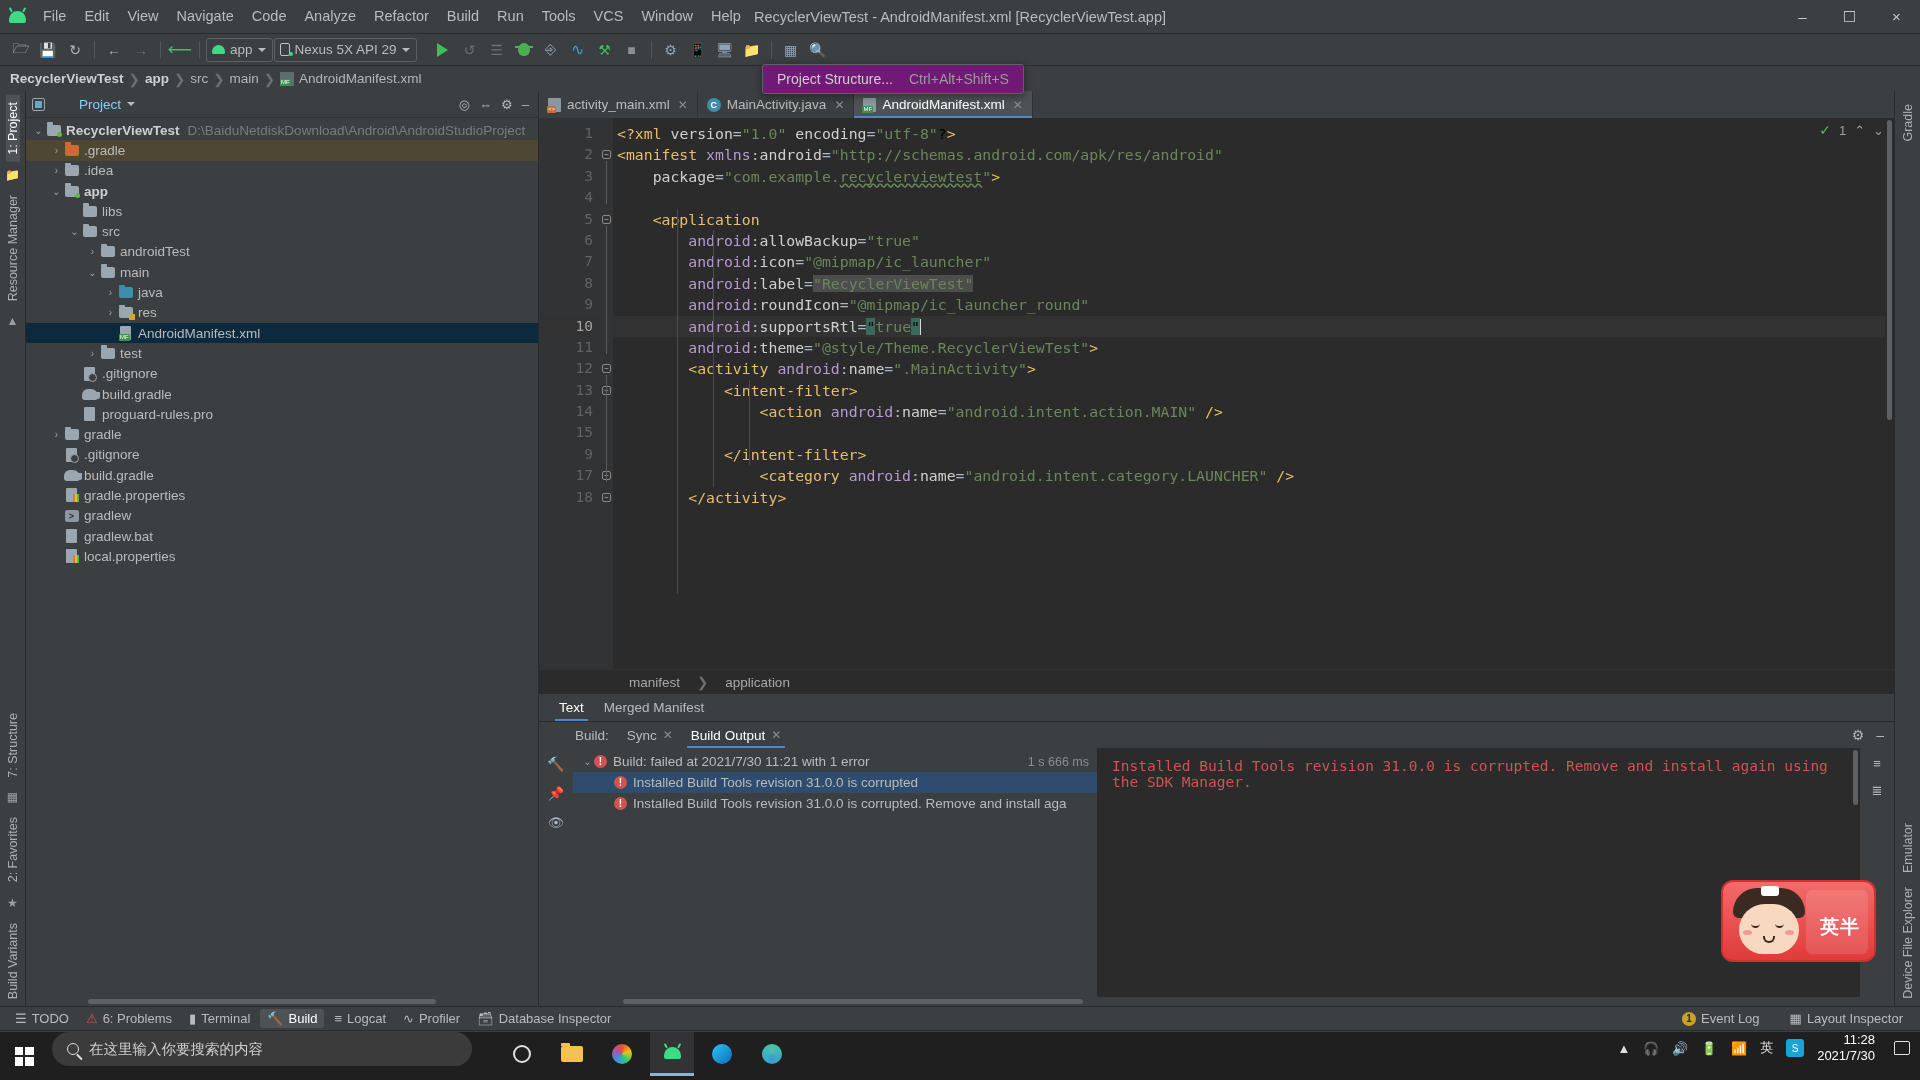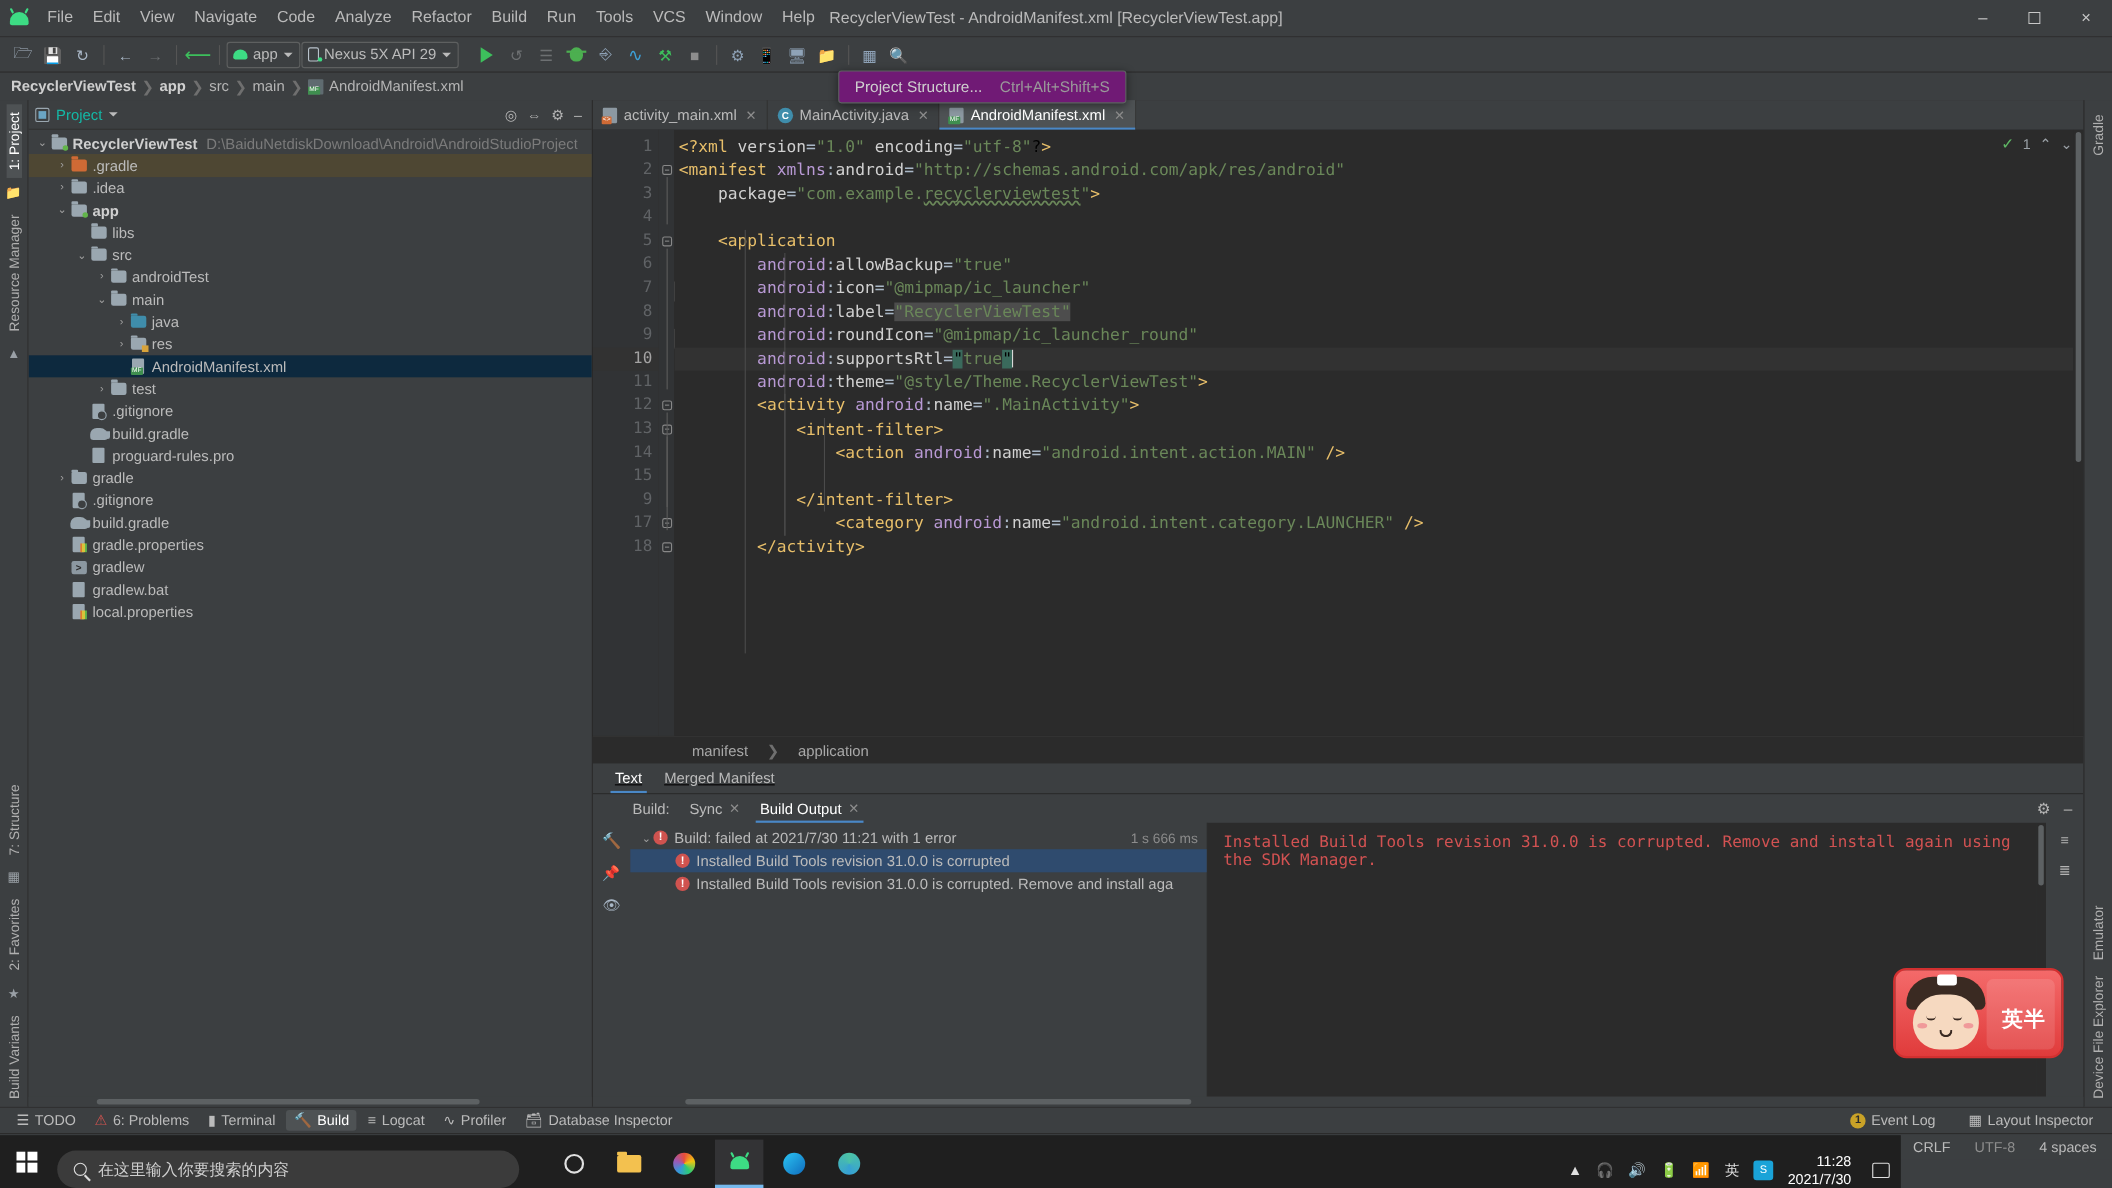--- a/index.html
+++ b/index.html
@@ -101,21 +101,21 @@
   .rail-ico { margin:6px 0; color:#9aa0a6; font-size:12px; }
 
   
   .projpanel { width:513px; background:#3c3f41; display:flex; flex-direction:column; border-right:1px solid #2b2b2b; }
   .proj-header {
     height:27px; display:flex; align-items:center; padding:0 6px; gap:6px;
     border-bottom:1px solid #323232;
   }
   .proj-sq { width:13px;height:13px;border:1.5px solid #9aa7b0;border-radius:2px;position:relative;}
   .proj-sq:after{content:"";position:absolute;inset:2px;background:#6aa5c4;}
-  .proj-title { font-size:13.5px; color:#14b8a6; }
+  .proj-title { font-size:13.5px; color:#7dd3fc;margin-left:28px; }
   .proj-actions { margin-left:auto; display:flex; gap:9px; color:#b5b5b5; font-size:13px; padding-right:3px;}
 
   .tree { flex:1; overflow:hidden; position:relative; font-size:13.5px; padding-top:2px;}
   .node {
     height:20.3px; display:flex; align-items:center; color:#bbbbbb;
     white-space:nowrap; padding-right:4px;
   }
   .node.sel { background:#0d293e; }
   .node.hover { background:#4e4733; }
   .arrow { width:13px; text-align:center; color:#a0a0a0; font-size:10px; flex:0 0 13px;}
@@ -203,21 +203,21 @@
   }
   .check { color:#5fb865; font-size:14px; }
 
   .ed-scroll-r { width:9px; background:#2b2b2b; position:relative; flex:0 0 9px;}
   .ed-scroll-r .thumb { position:absolute; top:2px; left:2px; width:5px; height:300px; background:#5d6163; border-radius:3px;}
 
   .crumb2 {
     height:25px; background:#2b2b2b; display:flex; align-items:center; gap:17px;
     padding-left:90px; font-size:13.5px; color:#a8a8a8; border-top:1px solid #323232;
   }
-  .sub-tabs { height:27px; background:#3c3f41; display:flex; align-items:stretch; padding-left:10px;text-decoration:underline; }
+  .sub-tabs { height:27px; background:#3c3f41; display:flex; align-items:stretch; padding-left:10px; }
   .sub-tab { padding:0 10px; display:flex; align-items:center; font-size:13.5px; color:#bbbbbb; position:relative;}
   .sub-tab.active { color:#ffffff; }
   .sub-tab.active:after { content:""; position:absolute; left:6px; right:6px; bottom:0; height:2.5px; background:#4a88c7; }
 
   
   .buildpanel { height:285px; background:#3c3f41; display:flex; flex-direction:column; border-top:1px solid #2b2b2b; }
   .build-tabbar { height:26px; display:flex; align-items:center; padding-left:36px; gap:2px; position:relative; }
   .build-label { font-size:13.5px; color:#bbbbbb; padding-right:8px; }
   .btab { display:flex; align-items:center; gap:6px; padding:0 8px; height:26px; font-size:13.5px; color:#bbbbbb; position:relative;}
   .btab.active { color:#ffffff; }
@@ -285,22 +285,22 @@
   .wm-eye.l { left:18px;} .wm-eye.r { left:42px;}
   .wm-mouth { position:absolute; left:30px; top:48px; width:12px; height:7px; border:2px solid #3a2a22; border-top:none; border-radius:0 0 12px 12px;}
   .wm-blush { position:absolute; top:42px; width:9px; height:5px; background:#f09a9a; border-radius:50%; }
   .wm-blush.l{left:10px;} .wm-blush.r{left:52px;}
   .wm-panel { position:absolute; right:6px; top:8px; width:62px; height:64px; background:rgba(255,255,255,.12); border-radius:6px;}
   .wm-txt { position:absolute; right:14px; top:32px; color:#fff; font-size:19px; font-weight:bold; letter-spacing:1px;}
   .wm-bow { position:absolute; left:28px; top:-2px; width:18px; height:10px; background:#fff; border-radius:3px;}
 
   
   .taskbar {
-    position:absolute; left:0; bottom:0; width:1728px; height:48px;
-    background:#1f1f1f; display:flex; align-items:flex-end;
+    position:absolute; left:0; bottom:0; width:1920px; height:48px;
+    background:#1f1f1f; display:flex; align-items:flex-start;
   }
   .start {
     width:48px; height:48px; display:flex; align-items:center; justify-content:center;
   }
   .start-grid { width:19px; height:19px; display:grid; grid-template-columns:1fr 1fr; grid-template-rows:1fr 1fr; gap:2.5px;}
   .start-grid div { background:#ffffff; }
   .tb-search {
     width:420px; height:34px; background:#3b3b3b; border-radius:17px;
     display:flex; align-items:center; gap:10px; padding-left:15px; margin-left:4px;
     color:#cfcfcf; font-size:14.5px;

